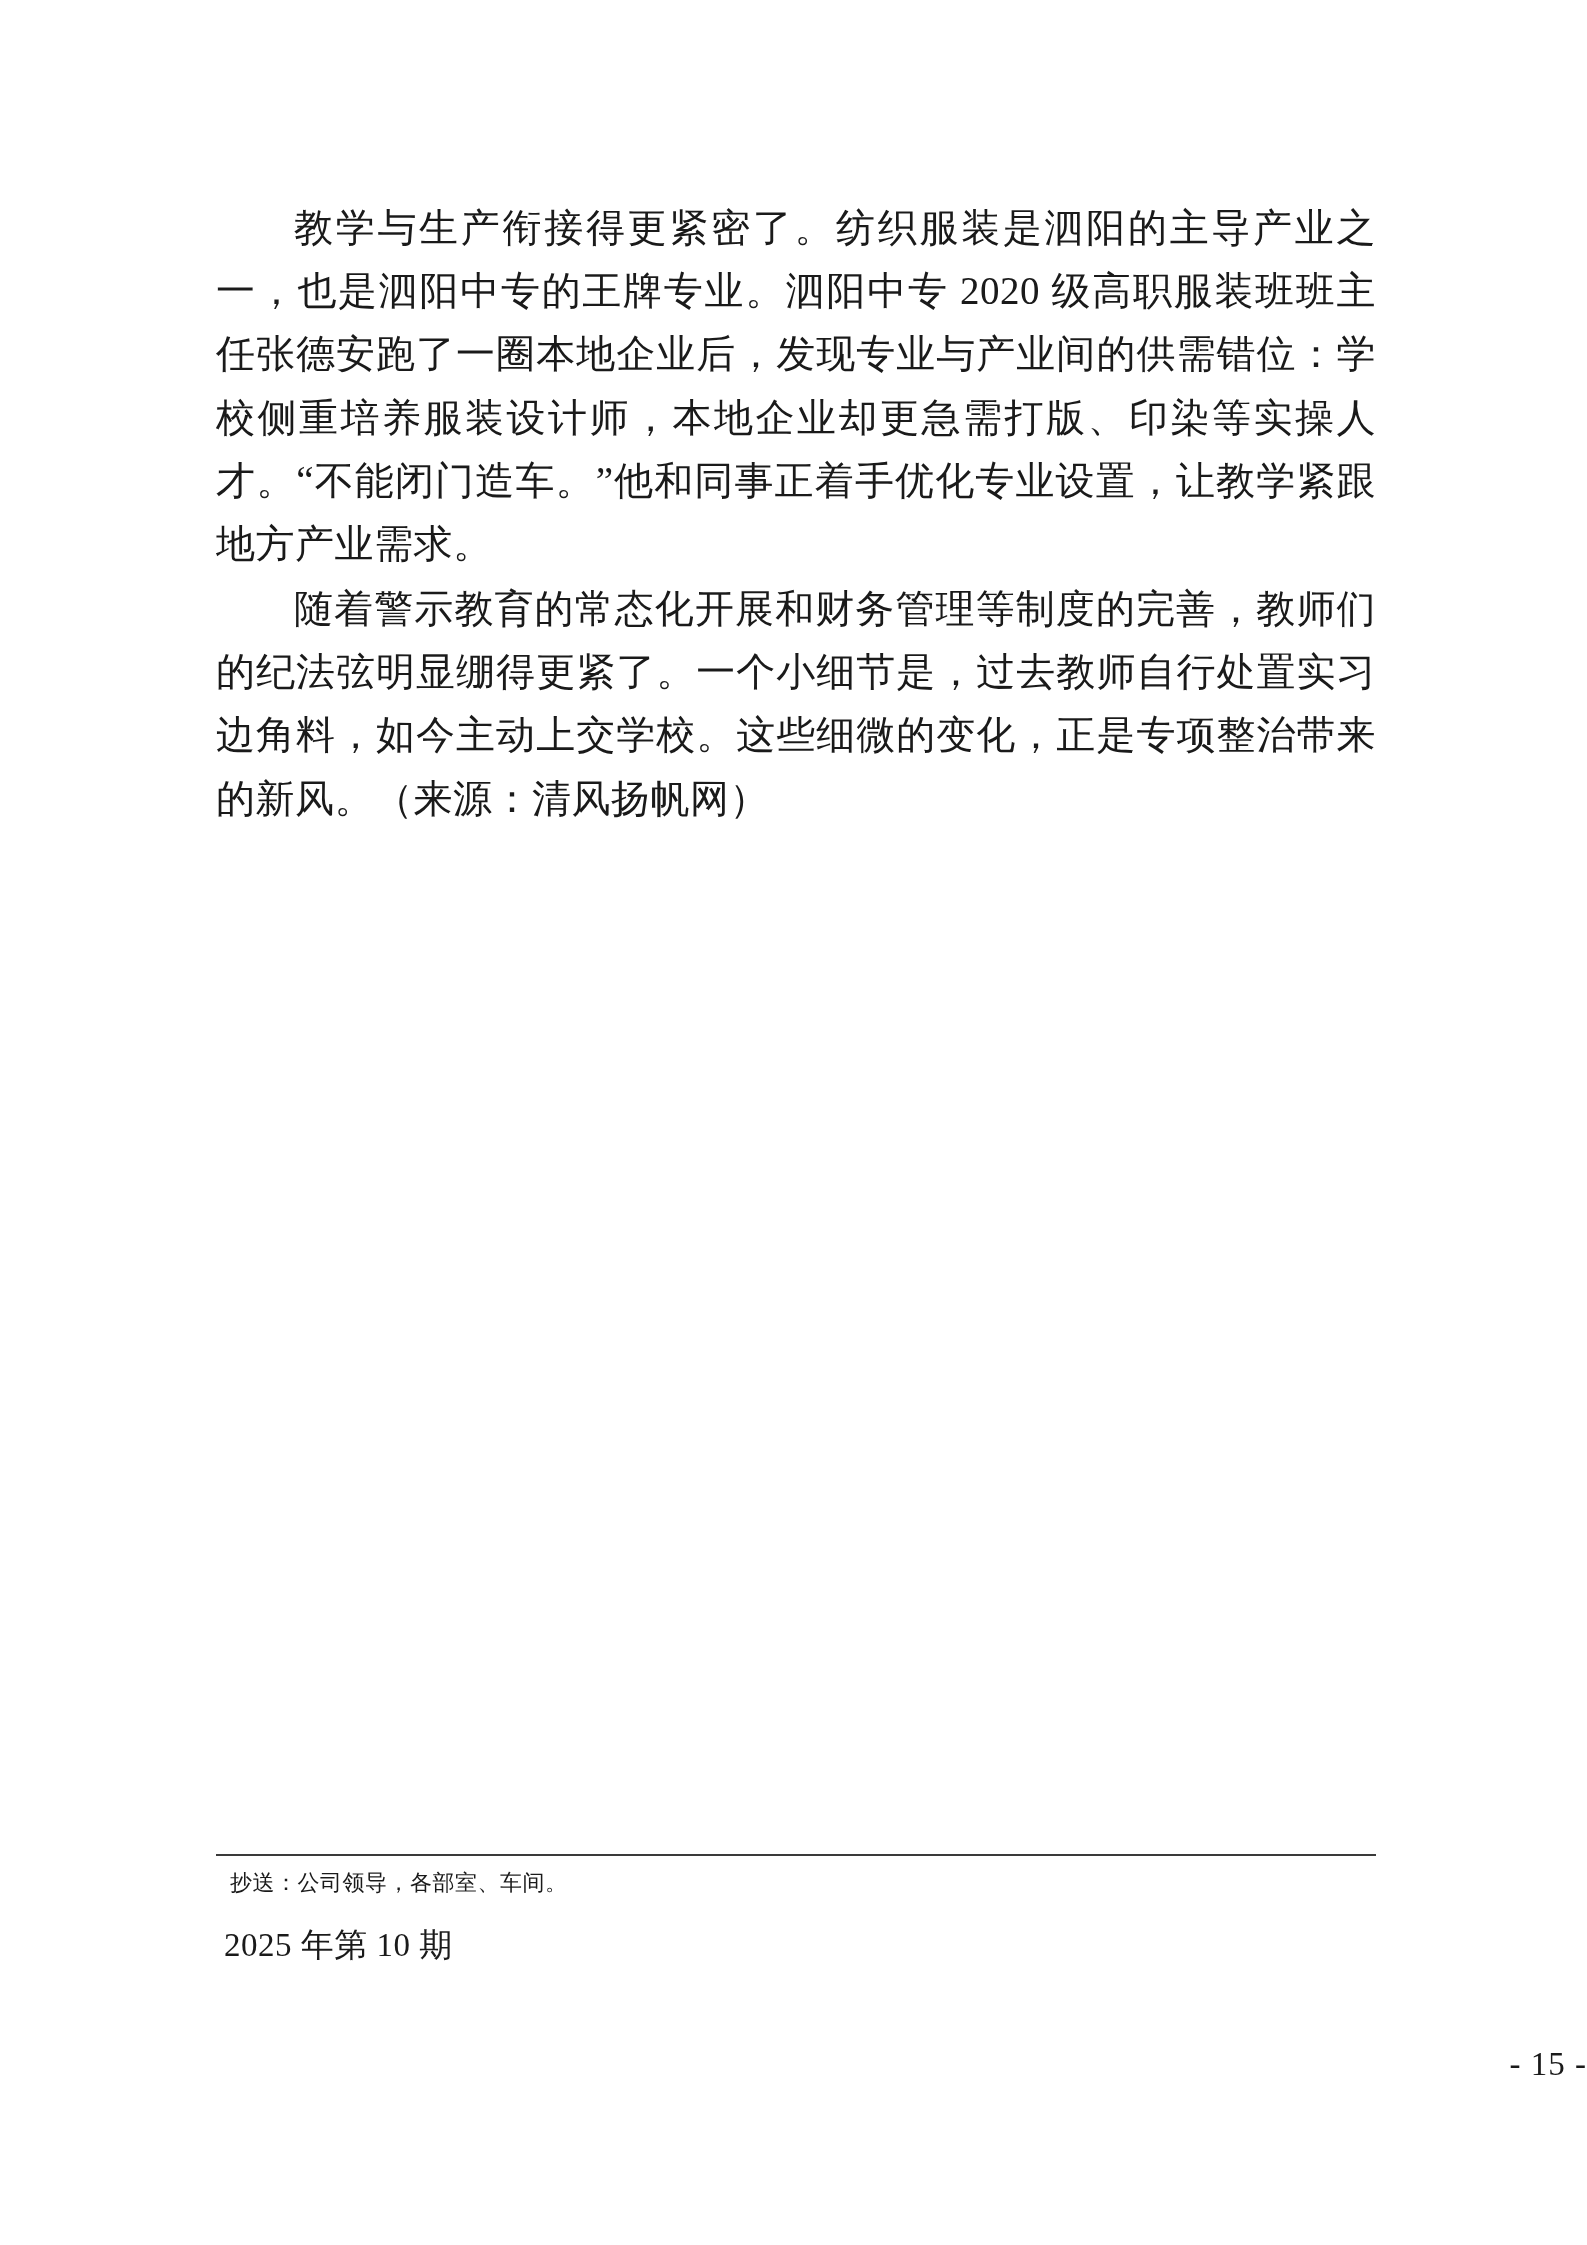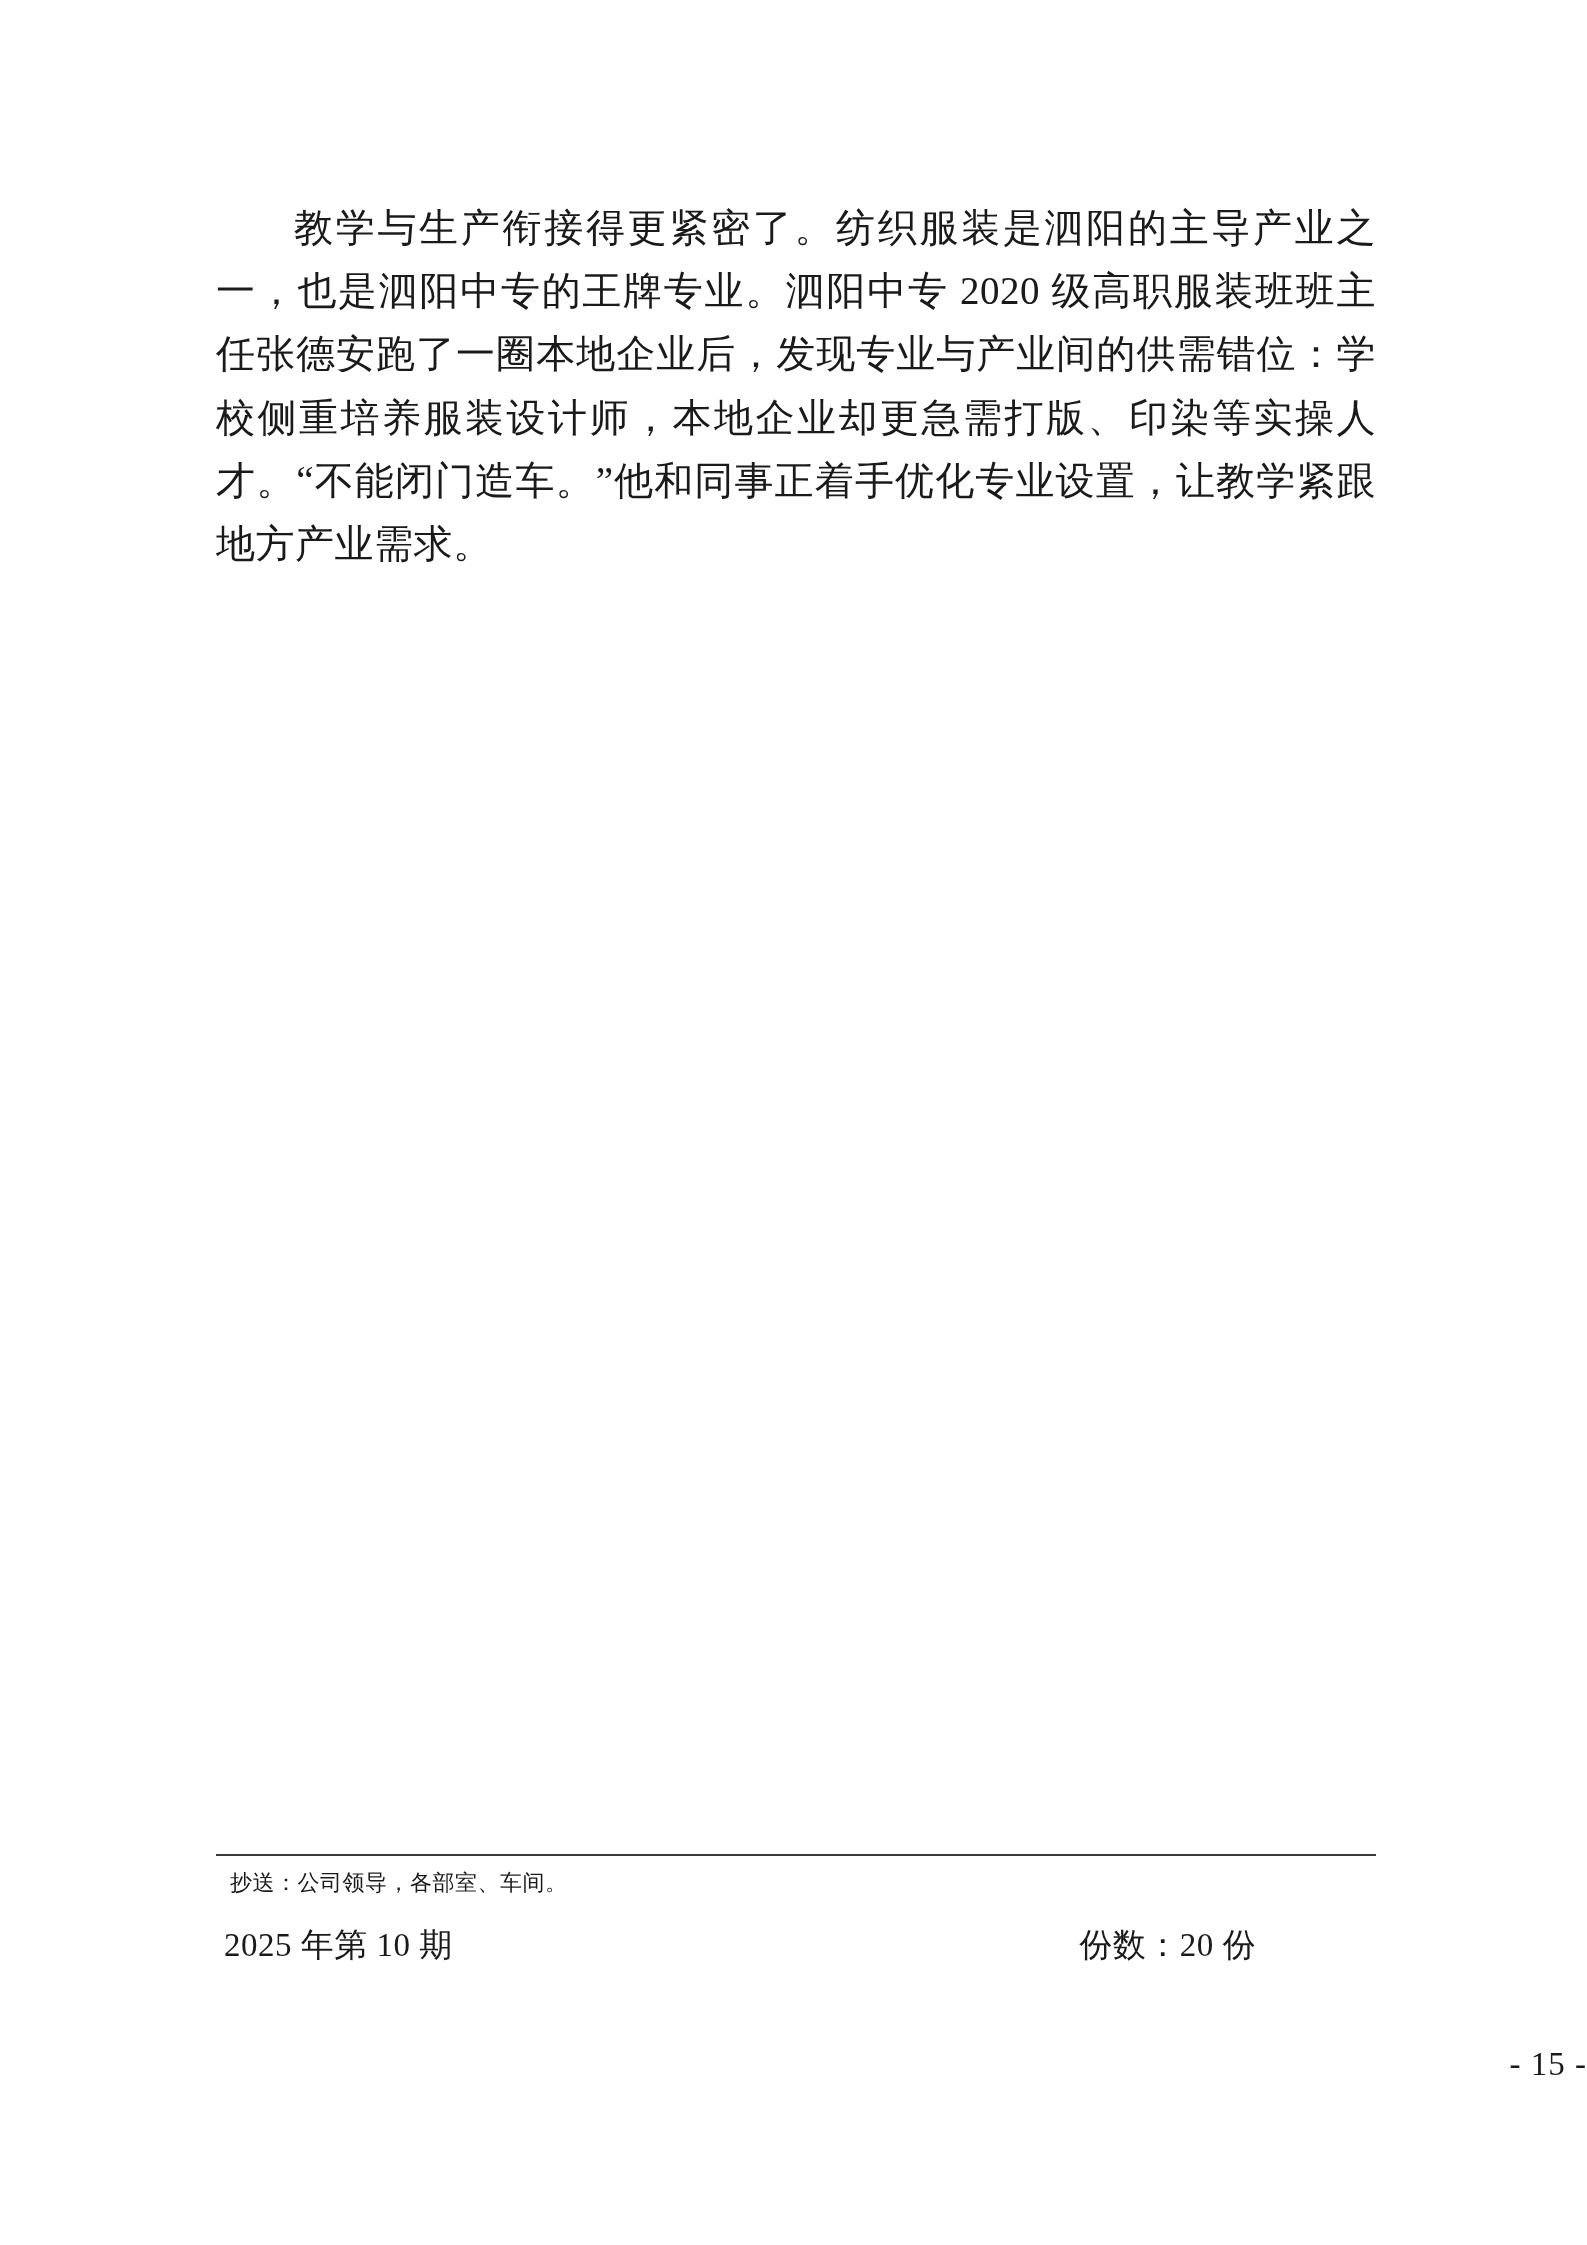--- a/index.html
+++ b/index.html
@@ -79,26 +79,26 @@
     letter-spacing: 1px;
   }
 </style>
 </head>
 <body>
 
 <div class="page">
 
   <div class="content">
     <p class="para">教学与生产衔接得更紧密了。纺织服装是泗阳的主导产业之一，也是泗阳中专的王牌专业。泗阳中专 2020 级高职服装班班主任张德安跑了一圈本地企业后，发现专业与产业间的供需错位：学校侧重培养服装设计师，本地企业却更急需打版、印染等实操人才。“不能闭门造车。”他和同事正着手优化专业设置，让教学紧跟地方产业需求。</p>
+    <p class="para">随着警示教育的常态化开展和财务管理等制度的完善，教师们的纪法弦明显绷得更紧了。一个小细节是，过去教师自行处置实习边角料，如今主动上交学校。这些细微的变化，正是专项整治带来的新风。（来源：清风扬帆网）</p>
   </div>
 
   <div class="footer">
     <hr class="footer-rule">
     <div class="footer-line1">抄送：公司领导，各部室、车间。</div>
     <div class="footer-line2">
       <span>2025 年第 10 期</span>
-      <span class="footer-right">份数：20 份</span>
     </div>
   </div>
 
   <div class="page-number">- 15 -</div>
 
 </div>
 
 </body></html>

